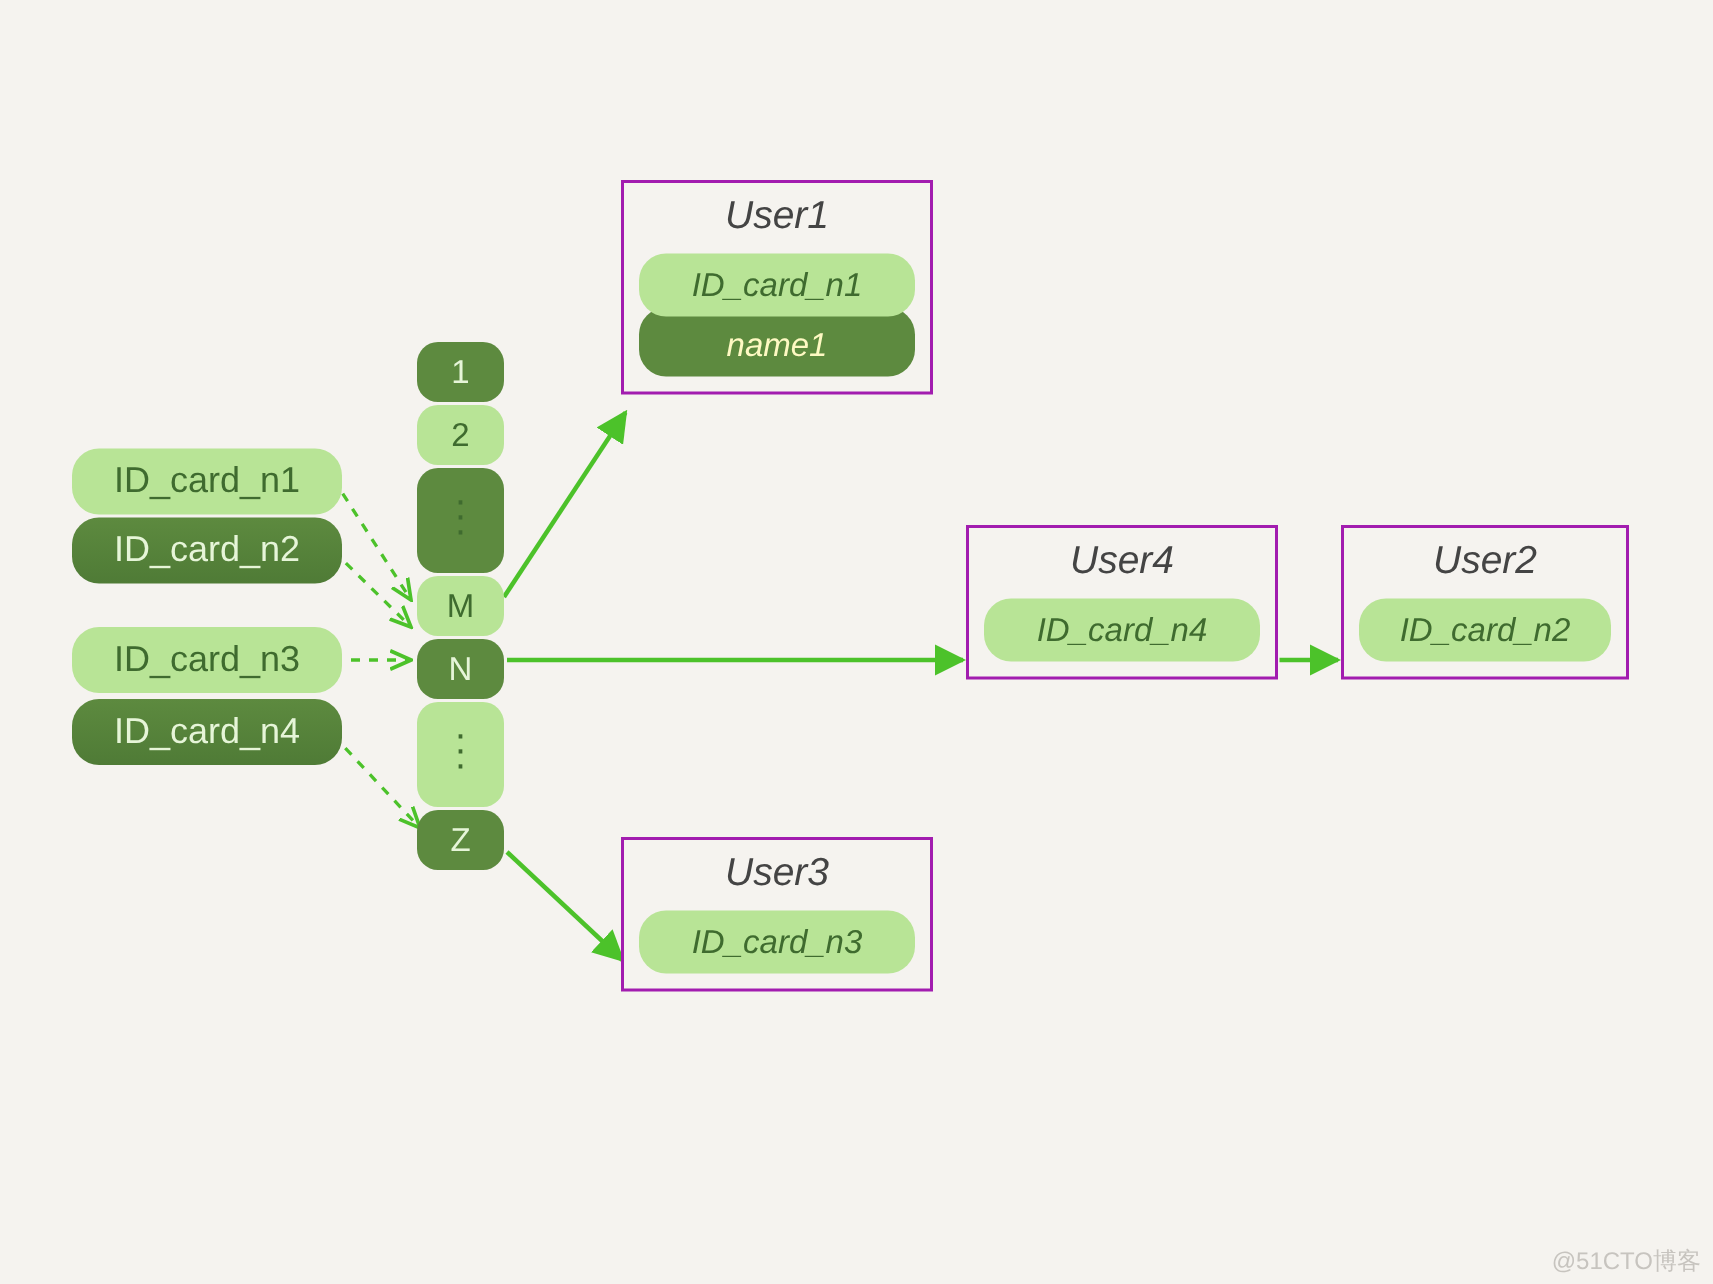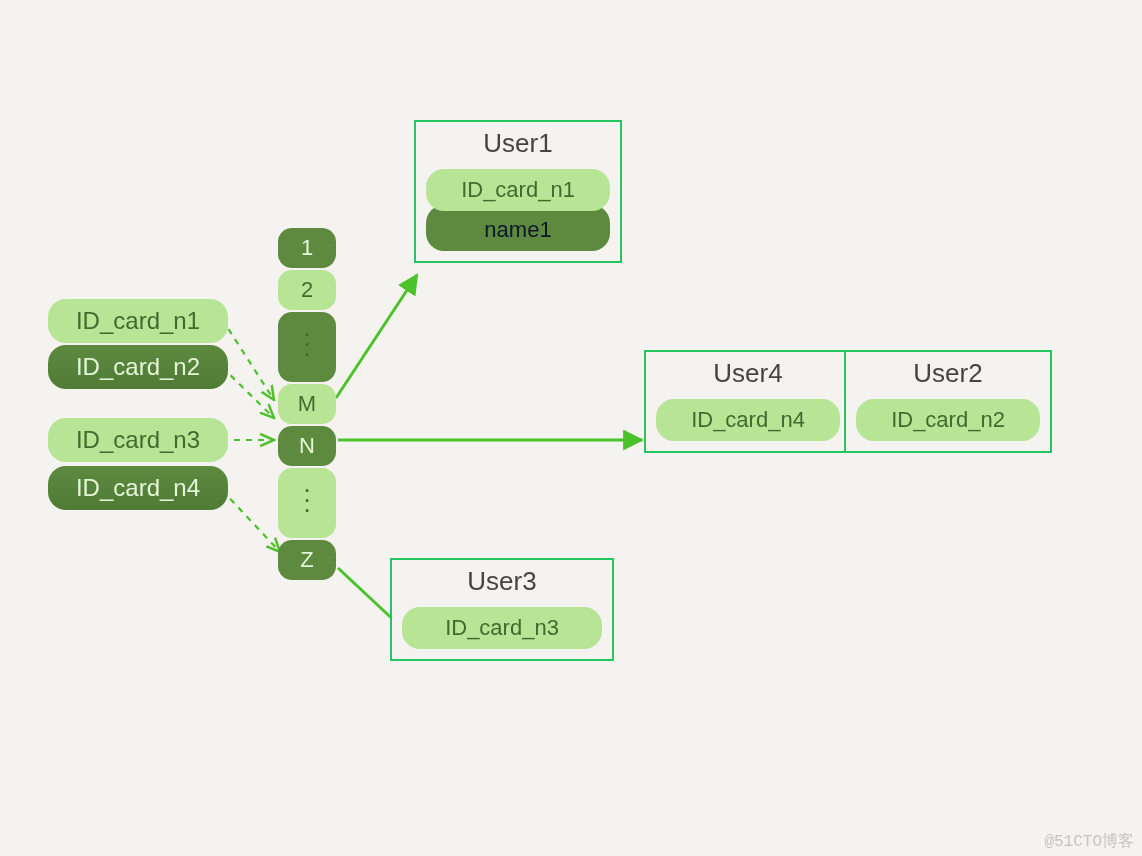--- a/index.html
+++ b/index.html
@@ -36,57 +36,58 @@
     align-items: center;
     justify-content: center;
     font-size: 22px;
   }
   .hcell-light { background: #b8e496; color: #3f6b2f; }
   .hcell-dark  { background: #5d8a3f; color: #e6f5d8; }
 
   
   .userbox {
     position: absolute;
-    border: 2px solid #22c55e;
+    border: 2px solid #a21caf;
     background: #f5f3ef;
     padding: 4px 10px 10px 10px;
+    font-style: italic;
   }
   .userbox .title {
     text-align: center;
     font-size: 26px;
     color: #444;
     margin: 2px 0 10px 0;
   }
   .userbox .field {
     border-radius: 18px;
     font-size: 22px;
     padding: 8px 12px;
     text-align: center;
     margin: 0;
   }
   .userbox .field-id   { background: #b8e496; color: #3f6b2f; position: relative; z-index: 1;}
-  .userbox .field-name { background: #5d8a3f; color: #0f172a; margin-top: -6px; padding-top: 12px; }
+  .userbox .field-name { background: #5d8a3f; color: #fef9c3; margin-top: -6px; padding-top: 12px; }
 
   .dots-v {
     position: absolute;
     color: #3f6b2f;
     font-size: 26px;
     line-height: 10px;
     letter-spacing: 0;
     text-align: center;
     width: 58px;
   }
   .dots-v span { display:block; height:10px; }
 
   .watermark {
     position: absolute;
     right: 8px;
     bottom: 4px;
     color: #c7c4bf;
-    font-family: Liberation Mono, monospace;
+    font-family: Liberation Sans, sans-serif;
     font-size: 16px;
     margin-top: 10px;
   }
 
   svg.arrows { position:absolute; inset:0; width:1142px; height:856px; pointer-events:none; }
 </style>
 </head>
 <body>
 
 <div class="canvas">
@@ -153,29 +154,29 @@
   <div class="hcell hcell-dark" style="left:278px; top:540px; height:40px;">
       <span>Z</span>
     </div>
 
   <div class="userbox" style="left:414px; top:120px; width:208px;">
     <div class="title">User1</div>
     <div class="field field-id">ID_card_n1</div>
     <div class="field field-name">name1</div>
   </div>
 
-  <div class="userbox" style="left:390px; top:558px; width:224px;">
+  <div class="userbox" style="left:414px; top:558px; width:208px;">
     <div class="title">User3</div>
     <div class="field field-id">ID_card_n3</div>
   </div>
 
   <div class="userbox" style="left:644px; top:350px; width:208px;">
     <div class="title">User4</div>
     <div class="field field-id">ID_card_n4</div>
   </div>
 
-  <div class="userbox" style="left:844px; top:350px; width:208px;">
+  <div class="userbox" style="left:894px; top:350px; width:192px;">
     <div class="title">User2</div>
     <div class="field field-id">ID_card_n2</div>
   </div>
 
   <div class="watermark">@51CTO博客</div>
 </div>
 
 </body></html>

